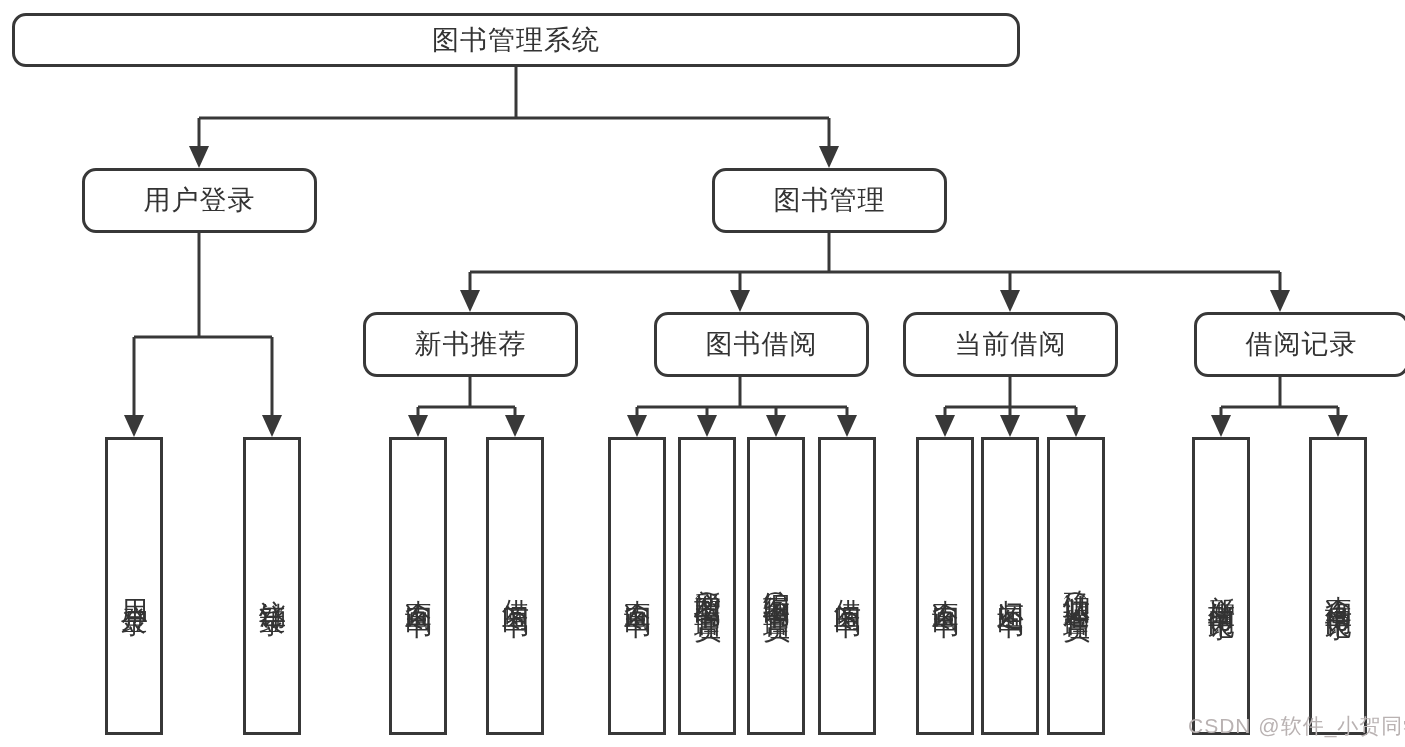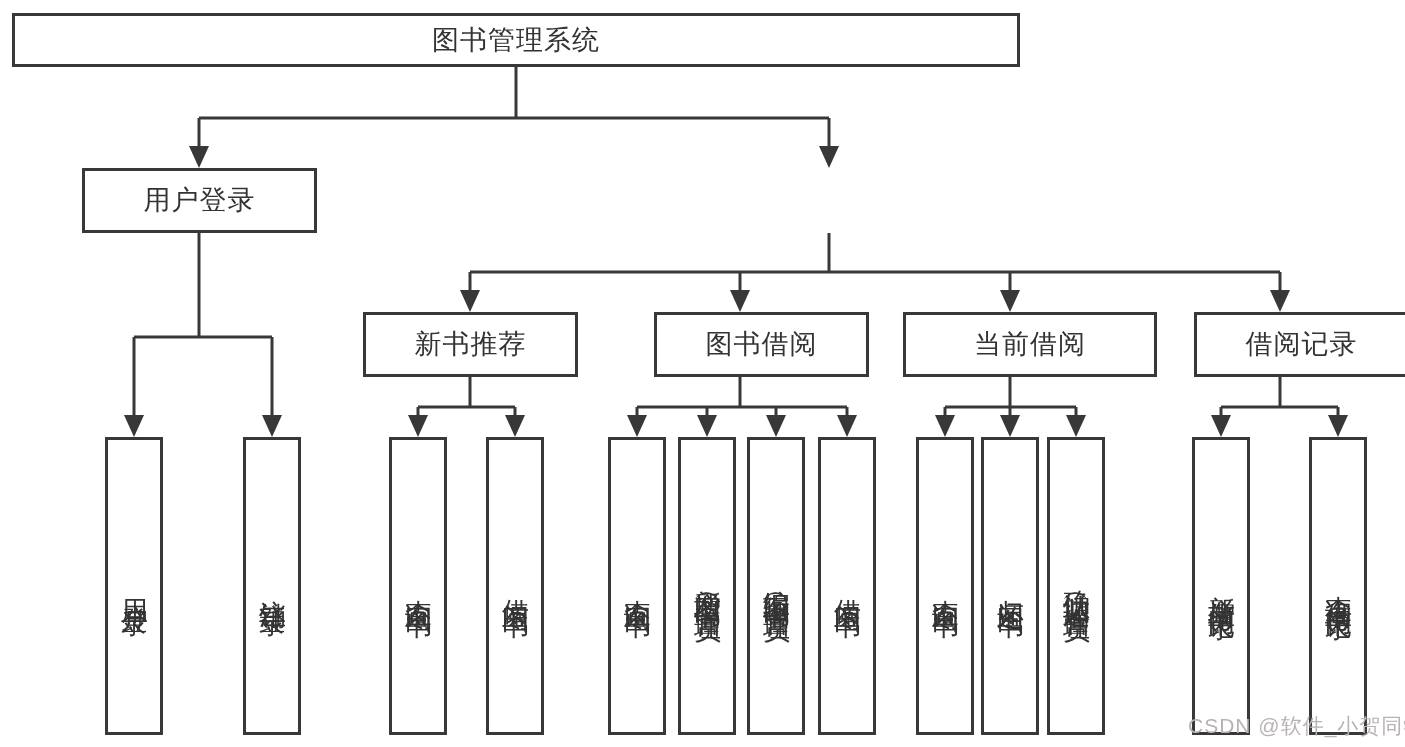--- a/index.html
+++ b/index.html
@@ -15,21 +15,21 @@
   }
   .connectors{position:absolute;left:0;top:0;width:1405px;height:747px;}
   .connectors .c{stroke:var(--line);stroke-width:3;fill:none;}
   .connectors .a{fill:var(--line);stroke:none;}
   .node{
     position:absolute;box-sizing:border-box;border:3px solid var(--line);
     background:var(--background);color:var(--text);
     display:flex;align-items:center;justify-content:center;
     font-size:27px;line-height:1;white-space:nowrap;
   }
-  .h-node{letter-spacing:1px;}
+  .h-node{letter-spacing:1px;border-radius:14px;}
   .v-node{
     writing-mode:vertical-rl;text-orientation:mixed;
     letter-spacing:4px;font-size:27px;
   }
   .watermark{
     position:absolute;left:1188px;top:712px;
     font-size:21px;letter-spacing:1px;color:var(--watermark);
     white-space:nowrap;
   }
 </style>
@@ -110,24 +110,25 @@
       <path class="c" d="M1221,407 V417"></path>
         <polygon class="a" points="1211,415 1231,415 1221,437"></polygon>
       <path class="c" d="M1338,407 V417"></path>
         <polygon class="a" points="1328,415 1348,415 1338,437"></polygon>
     </g>
   </svg>
 
   <div class="node h-node" style="left:12px;top:13px;width:1008px;height:54px;">图书管理系统</div>
 
   <div class="node h-node" style="left:82px;top:168px;width:235px;height:65px;">用户登录</div>
+  <div class="node h-node" style="left:712px;top:168px;width:235px;height:65px;">图书管理</div>
 
   <div class="node h-node" style="left:363px;top:312px;width:215px;height:65px;">新书推荐</div>
   <div class="node h-node" style="left:654px;top:312px;width:215px;height:65px;">图书借阅</div>
-  <div class="node h-node" style="left:903px;top:312px;width:254px;height:65px;">当前借阅</div>
+  <div class="node h-node" style="left:903px;top:312px;width:215px;height:65px;">当前借阅</div>
   <div class="node h-node" style="left:1173px;top:312px;width:215px;height:65px;margin-left:21px;">借阅记录</div>
 
   <div class="node v-node" style="left:105px;top:437px;width:58px;height:298px;">用户登录</div>
   <div class="node v-node" style="left:243px;top:437px;width:58px;height:298px;">注销登录</div>
 
   <div class="node v-node" style="left:389px;top:437px;width:58px;height:298px;">查询图书</div>
   <div class="node v-node" style="left:486px;top:437px;width:58px;height:298px;">借阅图书</div>
 
   <div class="node v-node" style="left:608px;top:437px;width:58px;height:298px;">查询图书</div>
   <div class="node v-node" style="left:678px;top:437px;width:58px;height:298px;">新增图书（管理员）</div>

